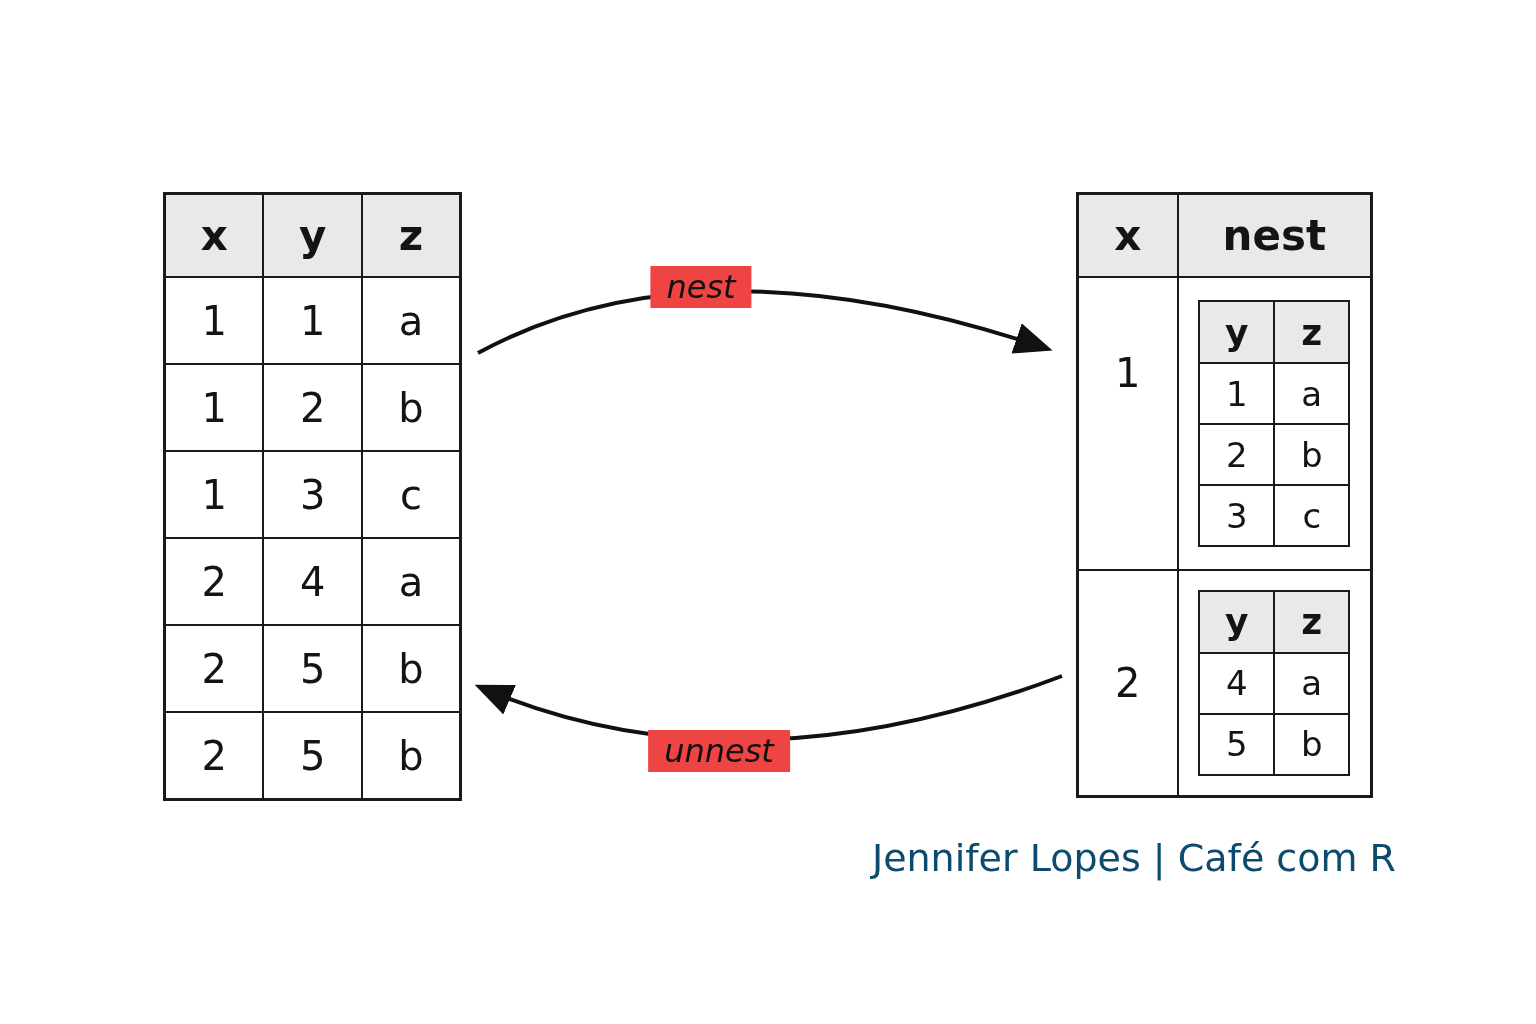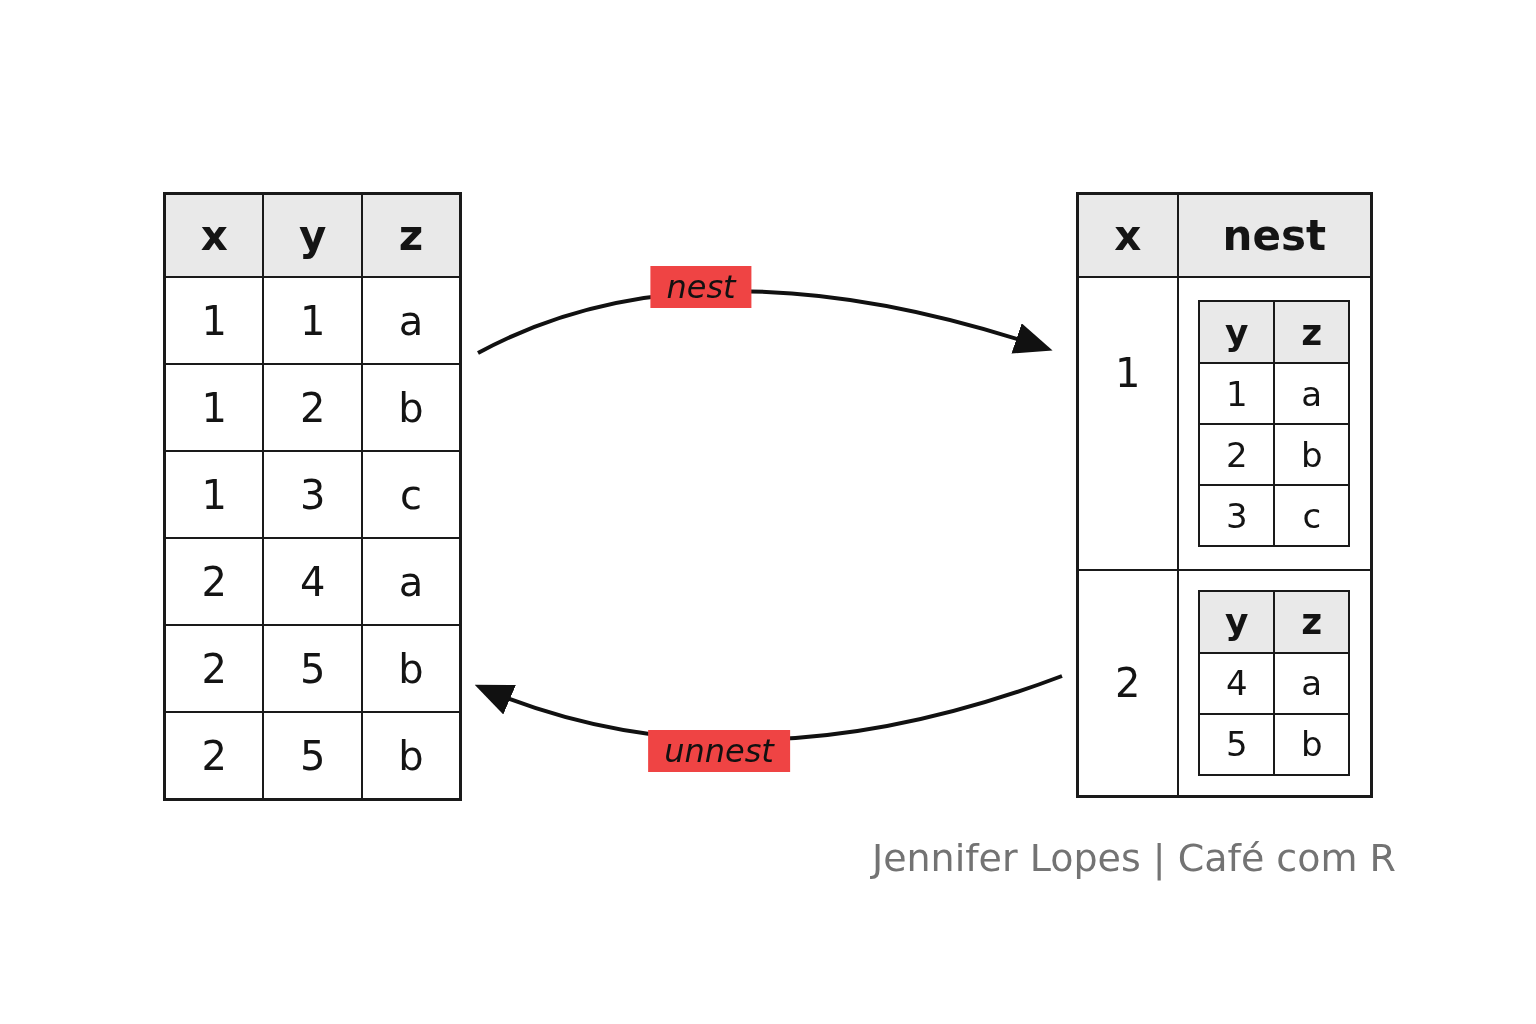--- a/index.html
+++ b/index.html
@@ -66,21 +66,21 @@
     white-space:nowrap;
     font-style:italic;
   }
   .lbl-nest   { left:701px; top:287px; }
   .lbl-unnest { left:719px; top:751px; }
 
   .attribution {
     position:absolute;
     top:836px; right:140px;
     font-size:38px;
-    color:#737373;
+    color:#0c4a6e;
     white-space:nowrap;
   }
 </style>
 </head>
 <body>
 
 <svg class="arrows-svg" viewBox="0 0 1536 1024" xmlns="http://www.w3.org/2000/svg">
   <defs>
     <marker id="arrowhead" markerWidth="9.5" markerHeight="8" refX="7.5" refY="4" orient="auto">
       <path d="M0,0 L9.5,4 L0,8 Z" fill="#111111"></path>

